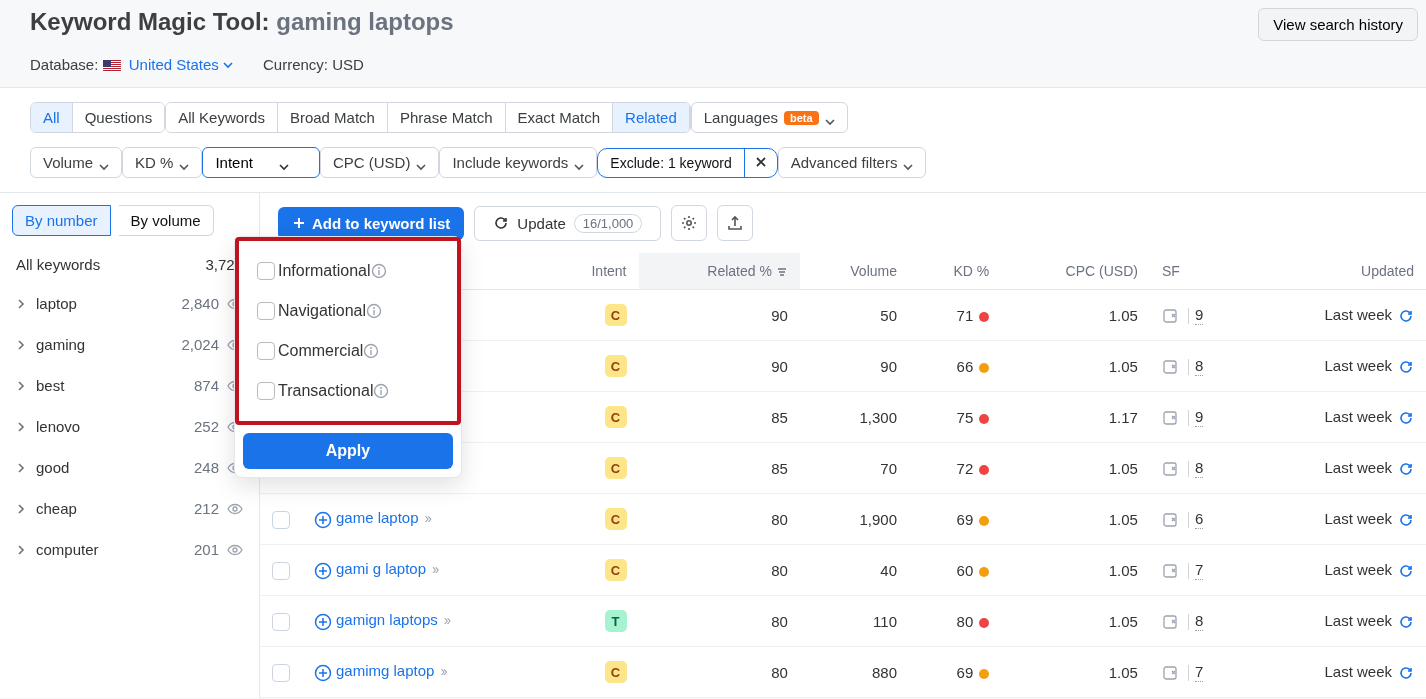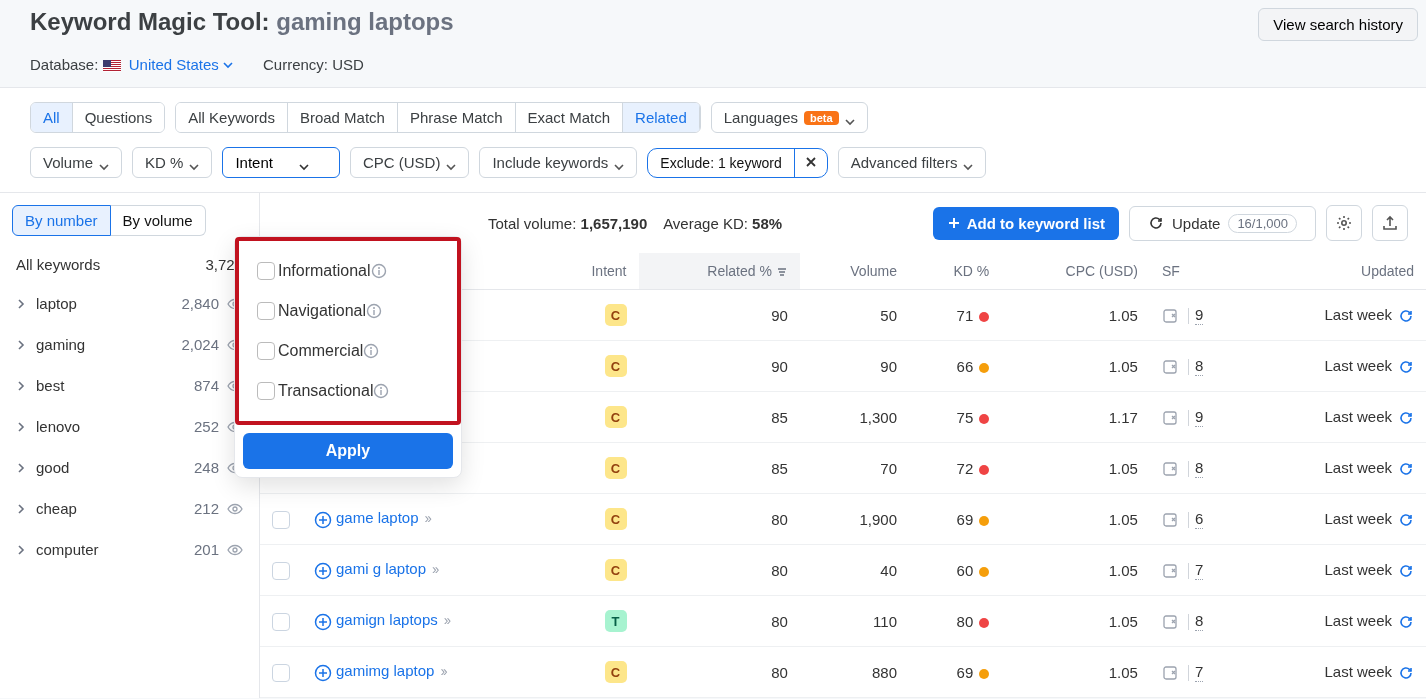--- a/index.html
+++ b/index.html
@@ -18,21 +18,21 @@
   body{margin:0;background:var(--bg);color:var(--text);font-size:14px;width:1426px}
   .header{padding:8px 30px 14px}
   .title{font-size:24px;font-weight:700;color:#3c4043}
   .title .q{color:#6b7280;font-weight:600}
   .meta{margin-top:20px;display:flex;gap:30px;font-size:15px;color:#3c4043}
   .meta a{color:var(--blue);text-decoration:none}
   .flag{display:inline-block;width:18px;height:12px;background:linear-gradient(180deg,#b22234 0 8%, #fff 8% 16%, #b22234 16% 24%, #fff 24% 32%, #b22234 32% 40%, #fff 40% 48%, #b22234 48% 56%, #fff 56% 64%, #b22234 64% 72%, #fff 72% 80%, #b22234 80% 88%, #fff 88% 100%);position:relative;vertical-align:middle;margin-right:4px}
   .flag::before{content:"";position:absolute;top:0;left:0;width:8px;height:7px;background:#3c3b6e}
   .history-btn{position:absolute;right:8px;top:8px;background:#f3f4f6;border:1px solid var(--border);border-radius:6px;padding:7px 14px;font-size:15px;cursor:pointer}
   .toolbar{background:#fff;border-top:1px solid #e5e7eb;border-bottom:1px solid #e5e7eb;padding:14px 30px;position:relative}
-  .row{display:flex;gap:10px;flex-wrap:wrap;align-items:center}
+  .row{display:flex;flex-wrap:wrap;align-items:center}
   .pill,.seg{display:inline-flex;align-items:center;gap:6px;border:1px solid var(--border);background:#fff;border-radius:6px;padding:6px 12px;font-size:15px;cursor:pointer;color:#3c4043}
   .seg-group{display:inline-flex;border:1px solid var(--border);border-radius:6px;overflow:hidden}
   .seg-group>.seg{border:none;border-radius:0;border-right:1px solid var(--border)}
   .seg-group>.seg:last-child{border-right:none}
   .seg.active{background:var(--blue-light);color:var(--blue);border:1px solid var(--blue)}
   .seg-group .seg.active{border:none;border-right:1px solid var(--border)}
   .badge-beta{background:var(--orange);color:#fff;font-size:11px;font-weight:700;padding:1px 6px;border-radius:4px}
   .chev{width:10px;height:10px;display:inline-block}
   .chev svg{width:100%;height:100%}
   .row2{margin-top:14px}
@@ -44,21 +44,21 @@
   .dropdown{position:absolute;top:148px;left:234px;width:228px;background:#fff;border:1px solid #e5e7eb;border-radius:8px;box-shadow:0 8px 24px rgba(0,0,0,.12);z-index:50}
   .dropdown .opts{border:4px solid #c1121f;border-radius:4px;padding:10px 8px;margin:0}
   .opt{display:flex;align-items:center;gap:0;padding:8px 6px;font-size:16px;color:#333}
   .opt input{width:18px;height:18px;border:1px solid #bbb;border-radius:4px;appearance:none}
   .info{width:16px;height:16px;color:#9ca3af}
   .apply{display:block;width:calc(100% - 16px);margin:8px;background:var(--blue);color:#fff;border:none;border-radius:6px;padding:9px 0;font-size:16px;font-weight:600;cursor:pointer}
   
   .content{display:flex;background:#fff}
   .sidebar{width:260px;border-right:1px solid #e5e7eb;position:relative}
   .side-scroll{position:absolute;right:-4px;top:48px;width:7px;height:160px;background:#d1d5db;border-radius:4px}
-  .side-tabs{display:flex;padding:12px 12px 10px;gap:0}
+  .side-tabs{display:flex;padding:12px 12px 10px;gap:8px}
   .side-seg{border:1px solid var(--border);padding:6px 12px;font-size:15px;cursor:pointer}
   .side-seg:first-child{border-radius:6px 0 0 6px}
   .side-seg:last-child{border-radius:0 6px 6px 0;border-left:none}
   .side-seg.active{background:var(--blue-light);border-color:var(--blue);color:var(--blue)}
   .side-all{display:flex;justify-content:space-between;padding:10px 16px;font-size:15px;color:#333}
   .side-item{display:flex;align-items:center;justify-content:space-between;padding:12px 16px;font-size:15px;color:#333}
   .side-item .l{display:flex;align-items:center;gap:10px}
   .side-item .r{display:flex;align-items:center;gap:8px;color:#6b7280}
   .eye{width:16px;height:16px;color:#9ca3af}
   .caret{width:10px;height:10px;color:#6b7280}
@@ -342,27 +342,20 @@
               <path d="M1 8s2.5-4.5 7-4.5S15 8 15 8s-2.5 4.5-7 4.5S1 8 1 8z" fill="none" stroke="currentColor" stroke-width="1.3"></path>
               <circle cx="8" cy="8" r="2" fill="none" stroke="currentColor" stroke-width="1.3"></circle>
             </svg>
           </span>
         </div>
       </div>
   </div>
 
   <div class="main">
     <div class="mainbar">
-      <div class="kw-stats" style="margin-left:210px">
-        <span>Total volume:</span>
-        <b>1,657,190</b>
-        &nbsp;&nbsp;
-        <span>Average KD:</span>
-        <b>58%</b>
-      </div>
       <div style="display:flex;gap:10px;align-items:center">
         <button class="btn-primary">
           <svg width="14" height="14" viewBox="0 0 14 14">
               <path d="M7 2v10M2 7h10" stroke="#fff" stroke-width="2" fill="none"></path>
             </svg>
           <span>Add to keyword list</span>
         </button>
         <button class="btn-ghost">
           <svg width="16" height="16" viewBox="0 0 16 16">
               <path d="M13 8a5 5 0 1 1-1.6-3.7L13 6" fill="none" stroke="#333" stroke-width="1.6"></path>

